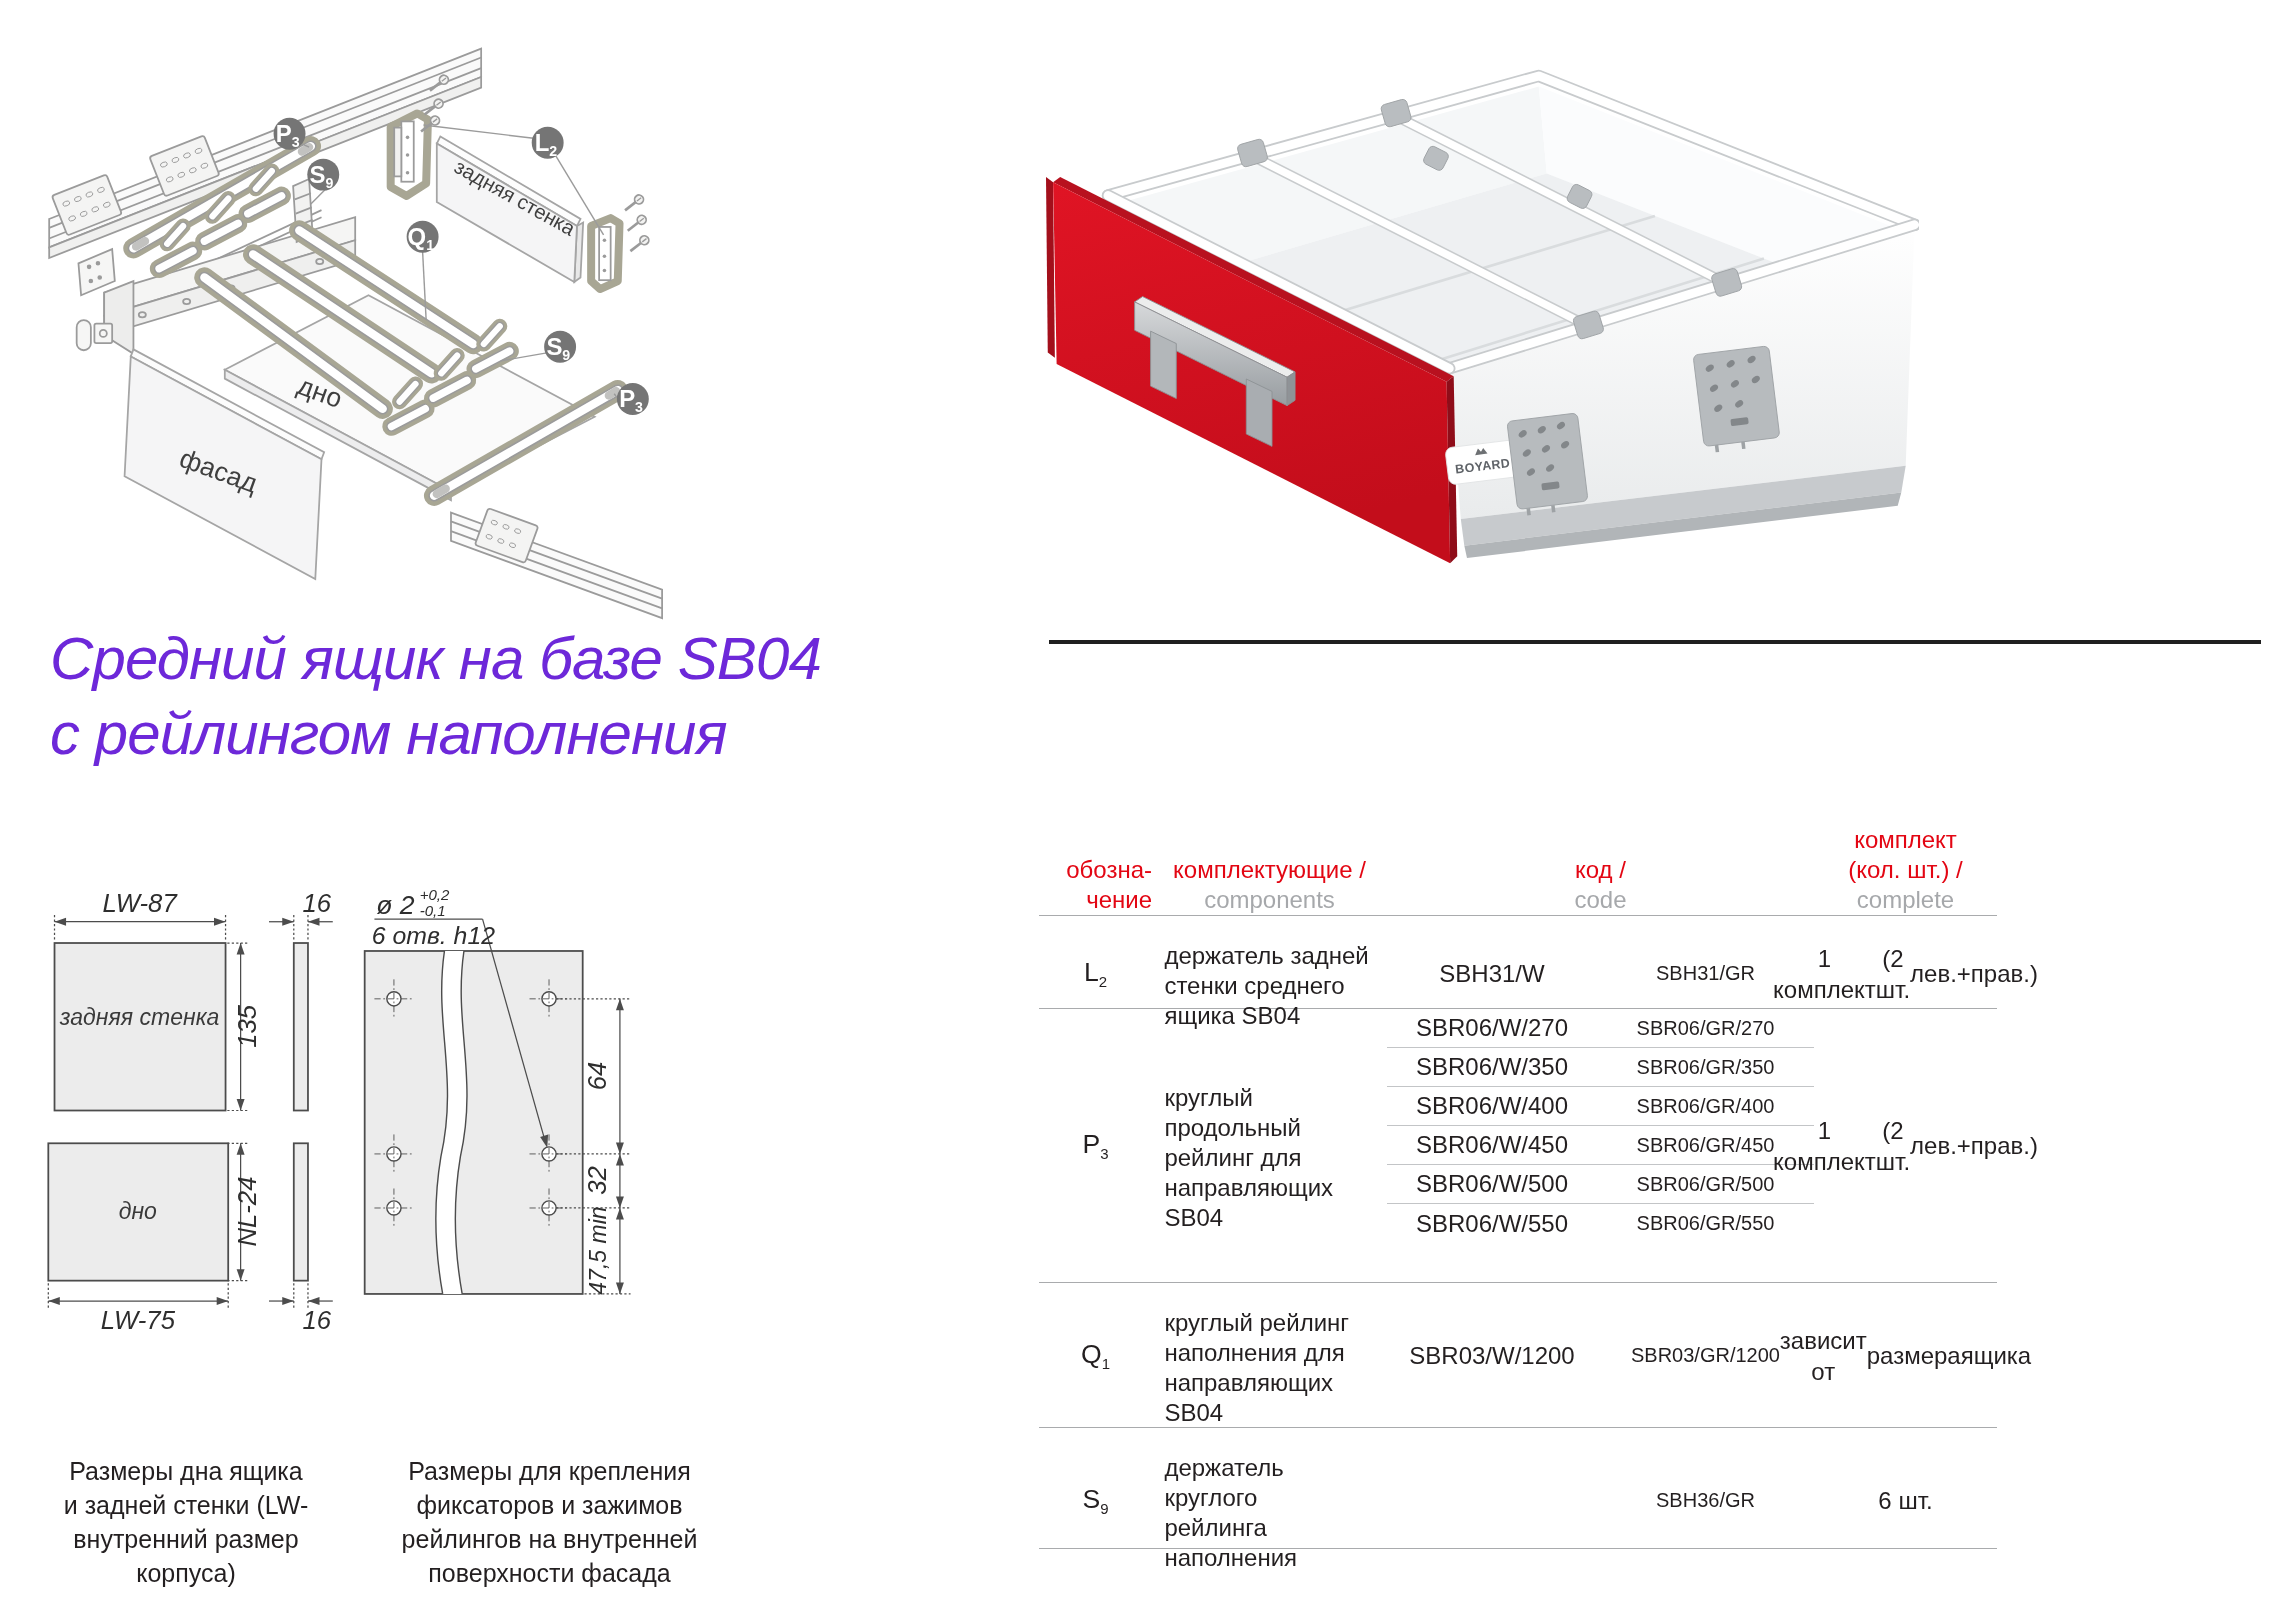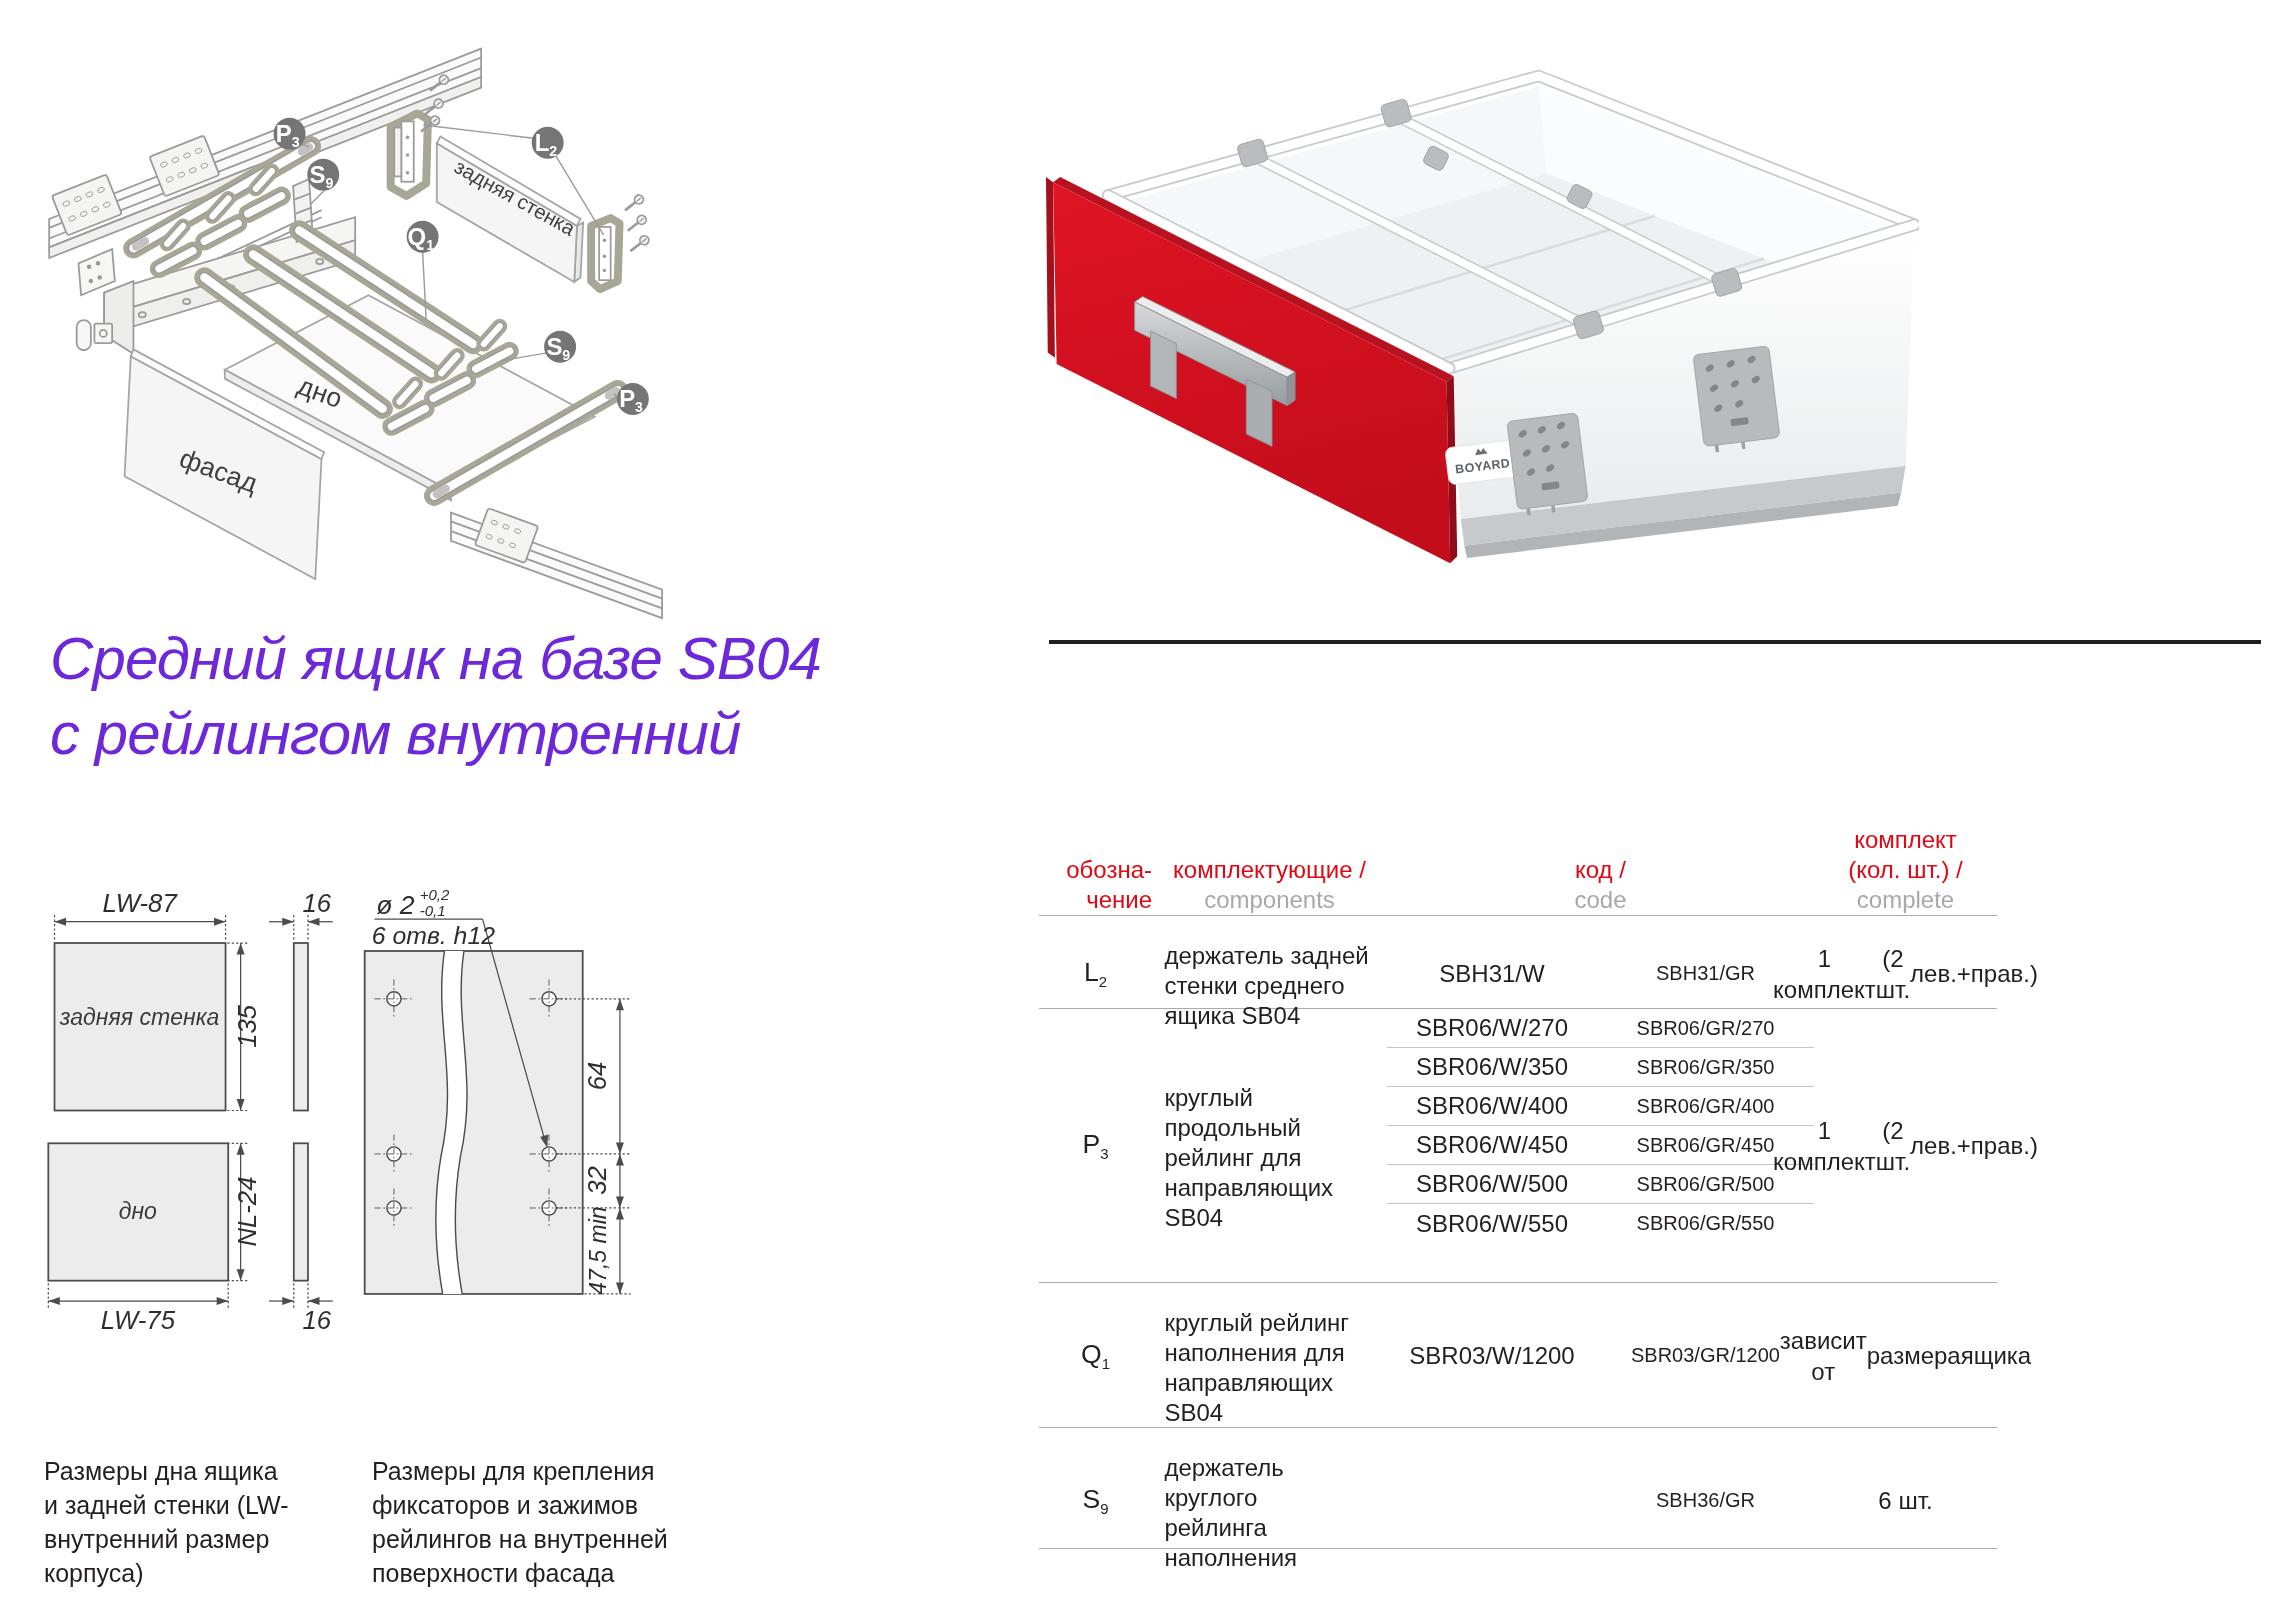--- a/index.html
+++ b/index.html
@@ -5,21 +5,21 @@
   html,body{margin:0;padding:0;background:#ffffff;}
   .page{position:relative;width:2273px;height:1621px;background:#fff;overflow:hidden;
         font-family:"Liberation Sans",sans-serif;color:#231f20;}
   .abs{position:absolute;}
   
   .title{left:50px;top:621px;font-style:italic;font-size:60px;line-height:75px;
          letter-spacing:-0.9px;color:#6d28d9;white-space:nowrap;}
   
   .divider{left:1049px;top:640px;width:1212px;height:4.4px;background:#1f1f1f;}
   
-  .caption{font-size:25px;line-height:34px;color:#231f20;}
+  .caption{font-size:25px;line-height:34px;color:#231f20;text-align:center;}
   .cap1{left:44px;top:1454px;width:284px;}
   .cap2{left:372px;top:1454px;width:355px;}
   
   .tbl{left:1039px;top:825px;width:958px;font-size:24px;}
   .grid{display:grid;grid-template-columns:113px 235px 210px 217px 183px;box-sizing:border-box;}
   .thead{height:91px;align-items:end;border-bottom:1.8px solid #a9abad;}
   .th{color:#e30613;line-height:30px;padding-bottom:3.5px;}
   .th .gray{color:#a6a8ab;}
   .th-left{text-align:right;padding-left:3.5px;}
   .th-center{text-align:center;}
@@ -302,21 +302,21 @@
         </g>
       <g>
           <circle cx="683" cy="425" r="18" fill="#757575"></circle>
         <text x="681" y="434" font-size="27" fill="#fff"><tspan>P</tspan><tspan font-size="16" dy="6">3</tspan></text>
         </g>
     </g>
   </svg>
 
   <div class="abs title">
     <div>Средний ящик на базе SB04</div>
-    <div>с рейлингом внутренний</div>
+    <div>с рейлингом наполнения</div>
   </div>
 
   <svg class="abs" style="left:1046px;top:49px" width="873" height="590" viewBox="0 0 985 665">
     <defs>
       <linearGradient id="fgrad" x1="0" y1="0" x2="0.25" y2="1">
         <stop offset="0" stop-color="#e01424"></stop>
           <stop offset="1" stop-color="#c30d1b"></stop>
       </linearGradient>
       <linearGradient id="wgrad" x1="0" y1="0" x2="0" y2="1">
         <stop offset="0" stop-color="#ffffff"></stop>

